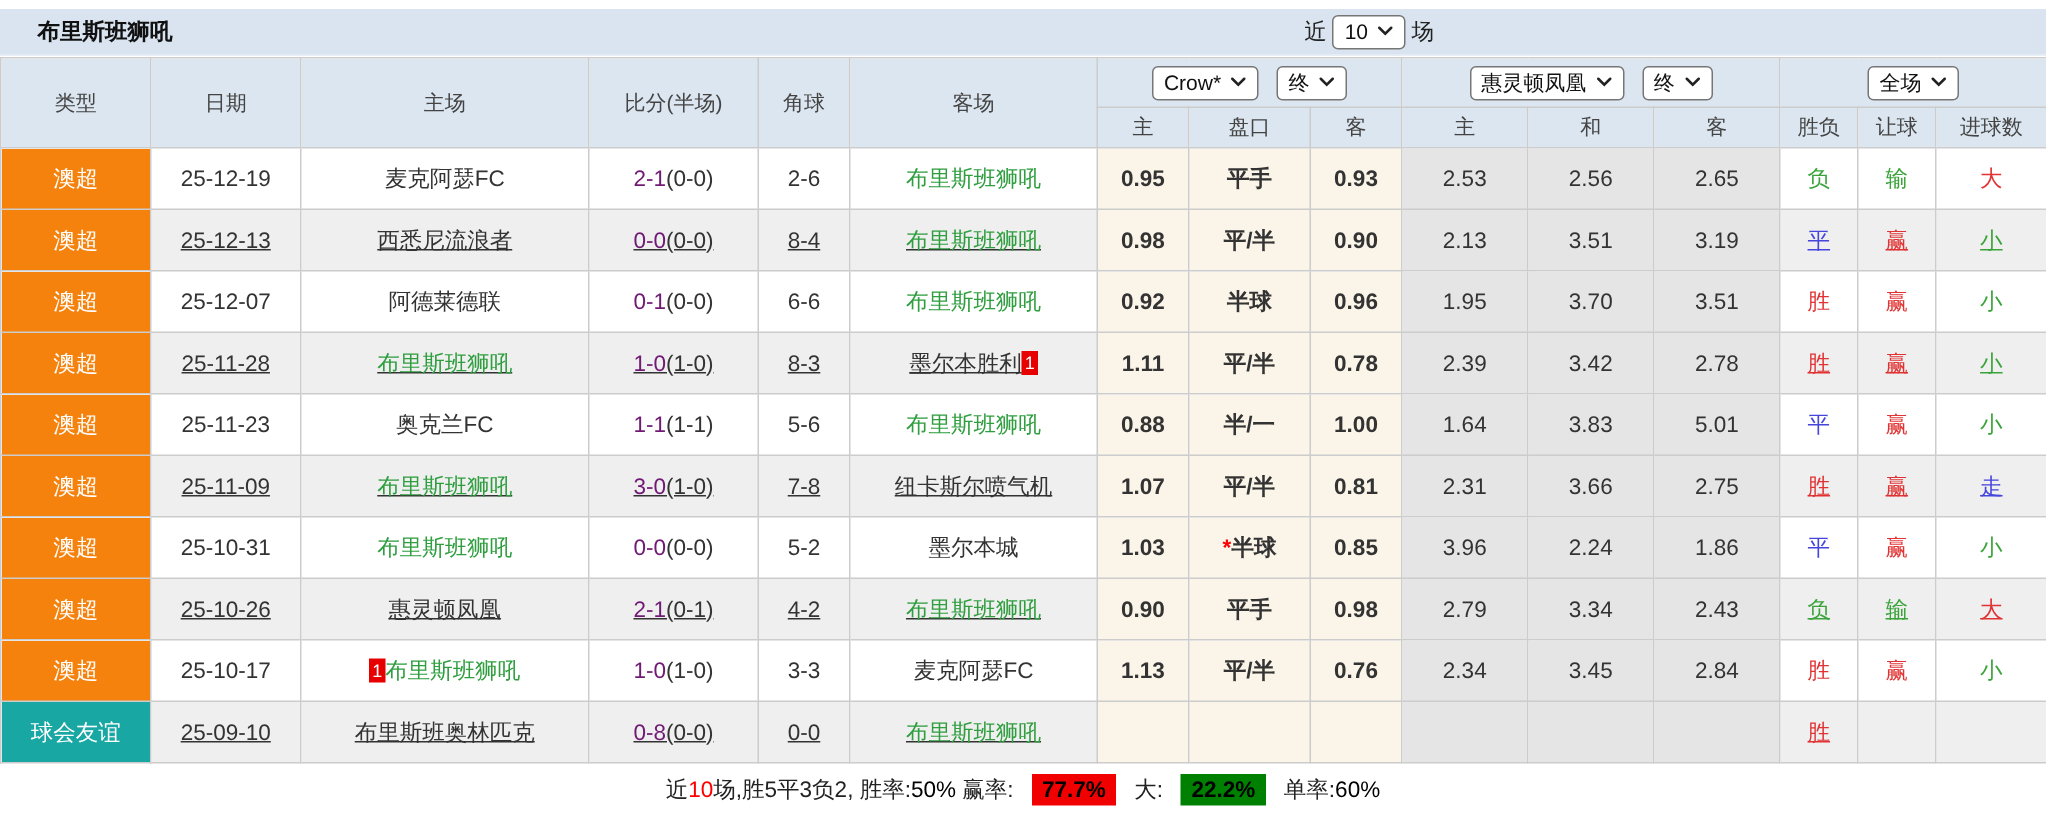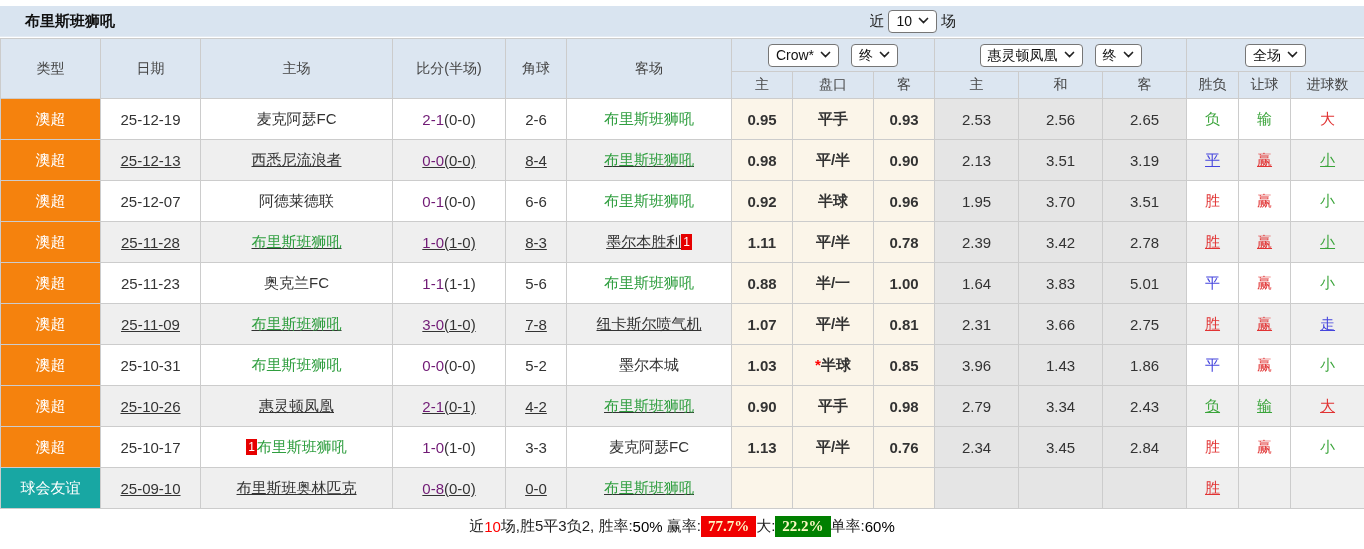--- a/index.html
+++ b/index.html
@@ -68,21 +68,21 @@
   .badge:empty { display:none; }
   
   .footer {
     height:34px; display:flex; align-items:center; justify-content:center;
     font-size:15px; color:#222;
   }
   .footer span { white-space:pre; }
   .footer .blue { color:#000000; }
   .footer .red  { color:#f00; }
   .footer .badge-red, .footer .badge-green {
-    color:#fef9c3; font-weight:bold; padding:2px 7px; margin:0 0; white-space:nowrap;font-family:Liberation Serif, serif;
+    color:#000000; font-weight:bold; padding:2px 7px; margin:0 12px; white-space:nowrap;
   }
   .footer .badge-red   { background:#f00000; }
   .footer .badge-green { background:#008000; }
 </style>
 </head>
 <body>
 
 <div class="topbar">
   <span class="title">布里斯班狮吼</span>
   <div class="controls">
@@ -285,21 +285,21 @@
     <td class="type t-league" data-cell="type">澳超</td>
     <td class="plain" data-cell="date">25-10-31</td>
     <td class="plain team"><span data-cell="home" class="green-team">布里斯班狮吼</span></td>
     <td class="plain"><span class="ft" data-cell="score_ft">0-0</span><span data-cell="score_ht">(0-0)</span></td>
     <td class="plain" data-cell="corner">5-2</td>
     <td class="plain team"><span data-cell="away">墨尔本城</span></td>
     <td class="asian" data-cell="asian_home">1.03</td>
     <td class="asian"><span class="red" data-cell="handicap_star">*</span><span data-cell="handicap">半球</span></td>
     <td class="asian" data-cell="asian_away">0.85</td>
     <td class="euro" data-cell="euro_home">3.96</td>
-    <td class="euro" data-cell="euro_draw">1.43</td>
+    <td class="euro" data-cell="euro_draw">2.24</td>
     <td class="euro" data-cell="euro_away">1.86</td>
     <td class="plain c-blue" data-cell="outcome">平</td>
     <td class="plain c-red" data-cell="let_result">赢</td>
     <td class="plain c-green" data-cell="goal_result">小</td>
   </tr>
       <tr class="even">
     <td class="type t-league" data-cell="type">澳超</td>
     <td class="plain" data-cell="date">25-10-26</td>
     <td class="plain team"><span data-cell="home">惠灵顿凤凰</span></td>
     <td class="plain"><span class="ft" data-cell="score_ft">2-1</span><span data-cell="score_ht">(0-1)</span></td>

